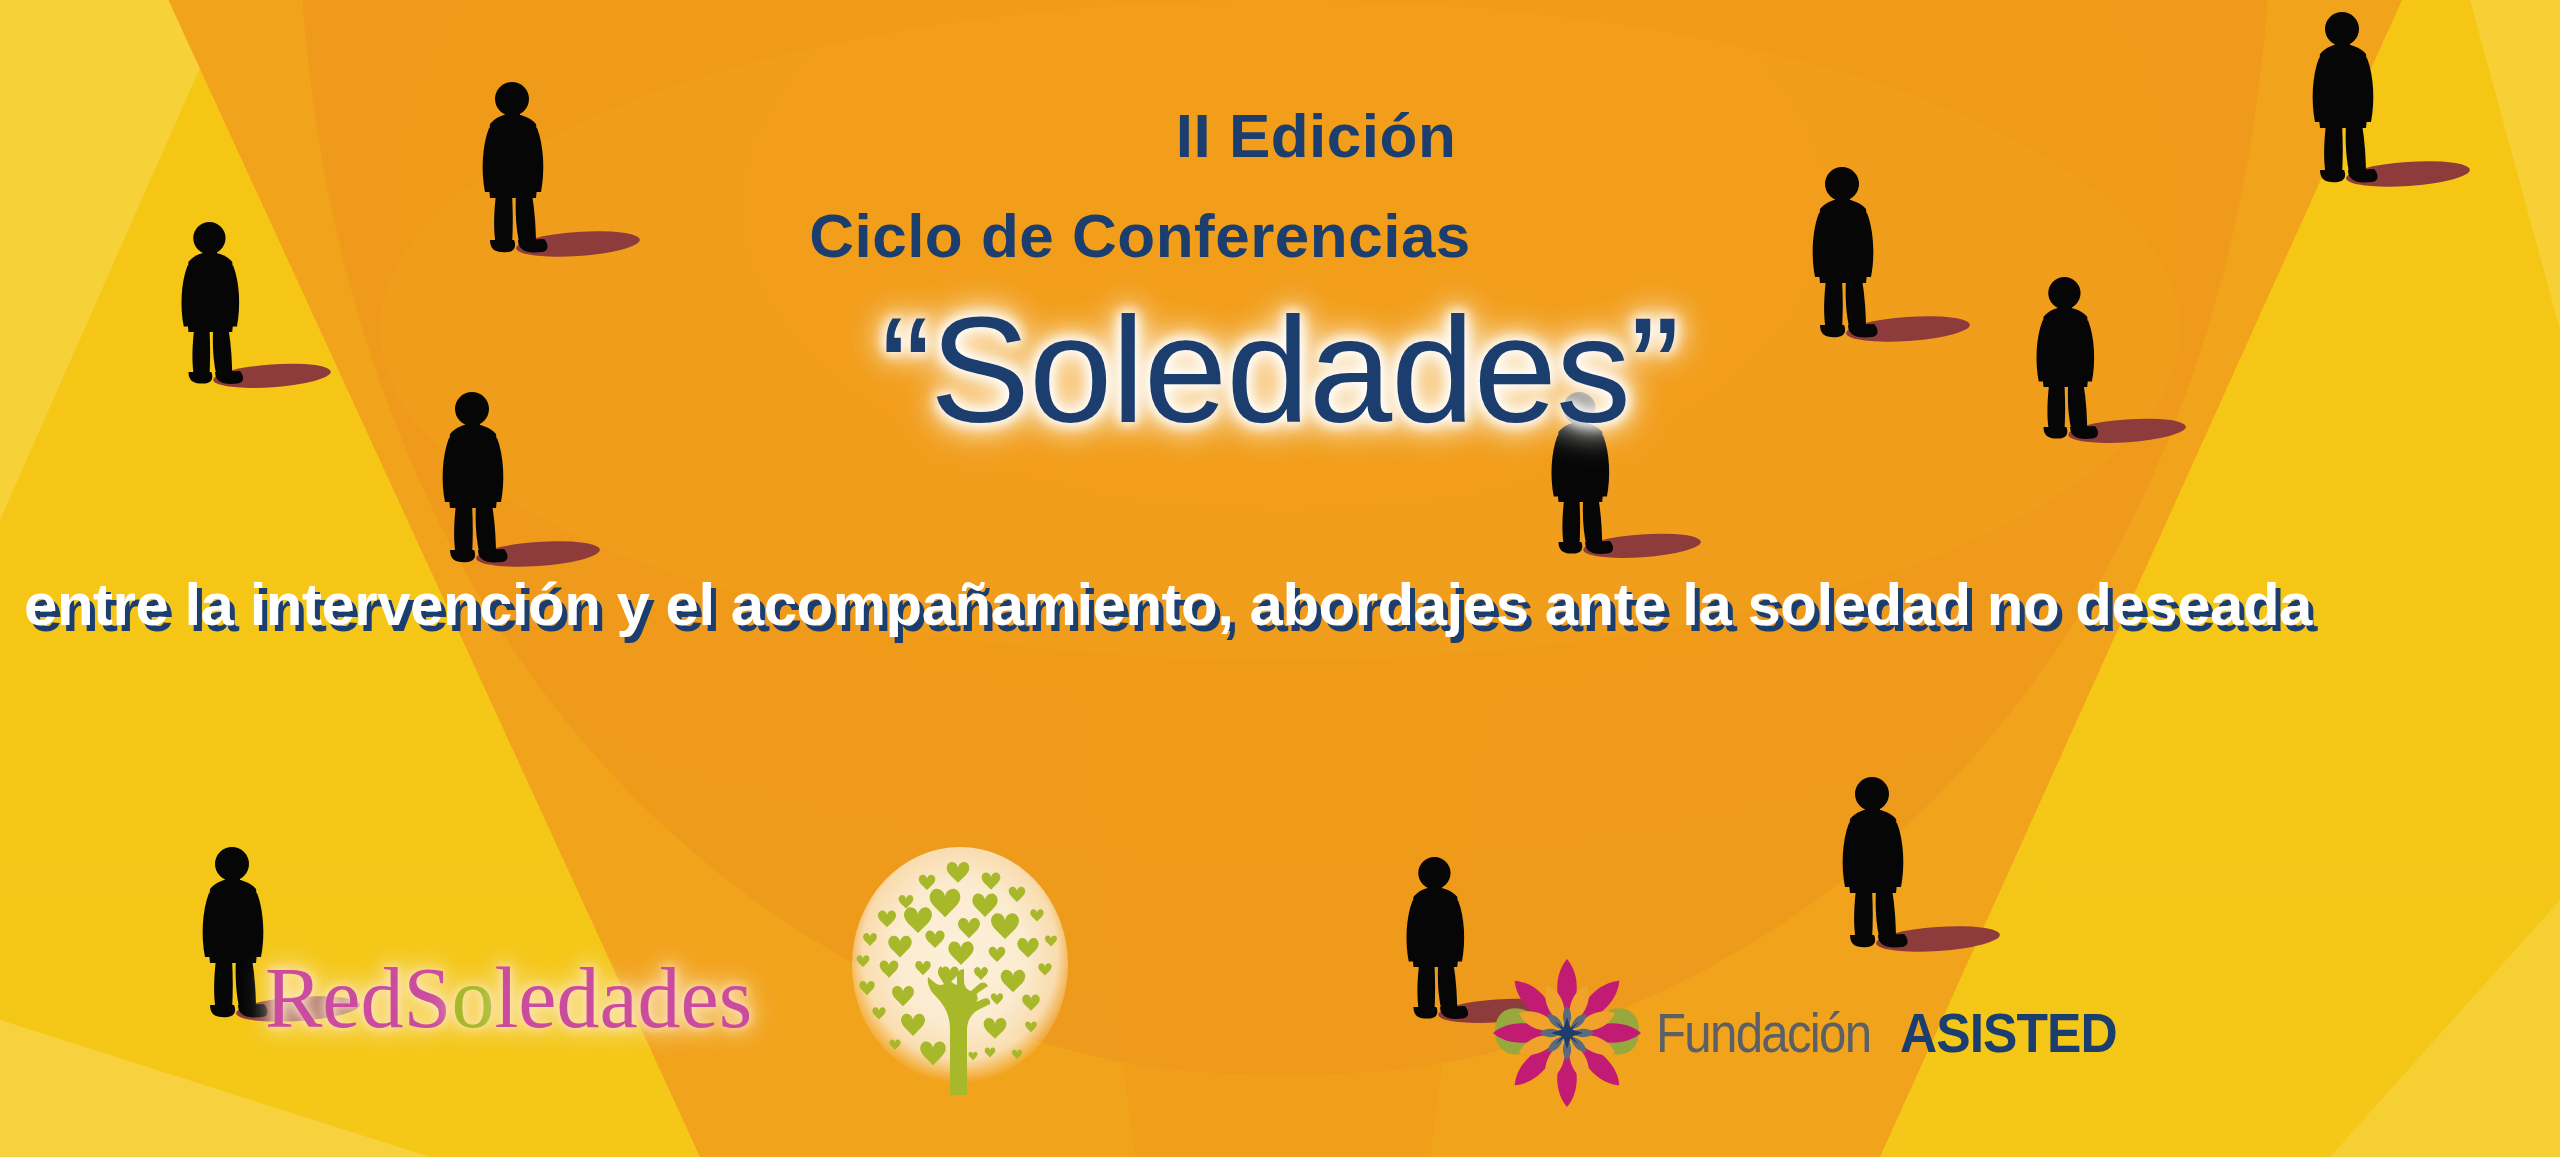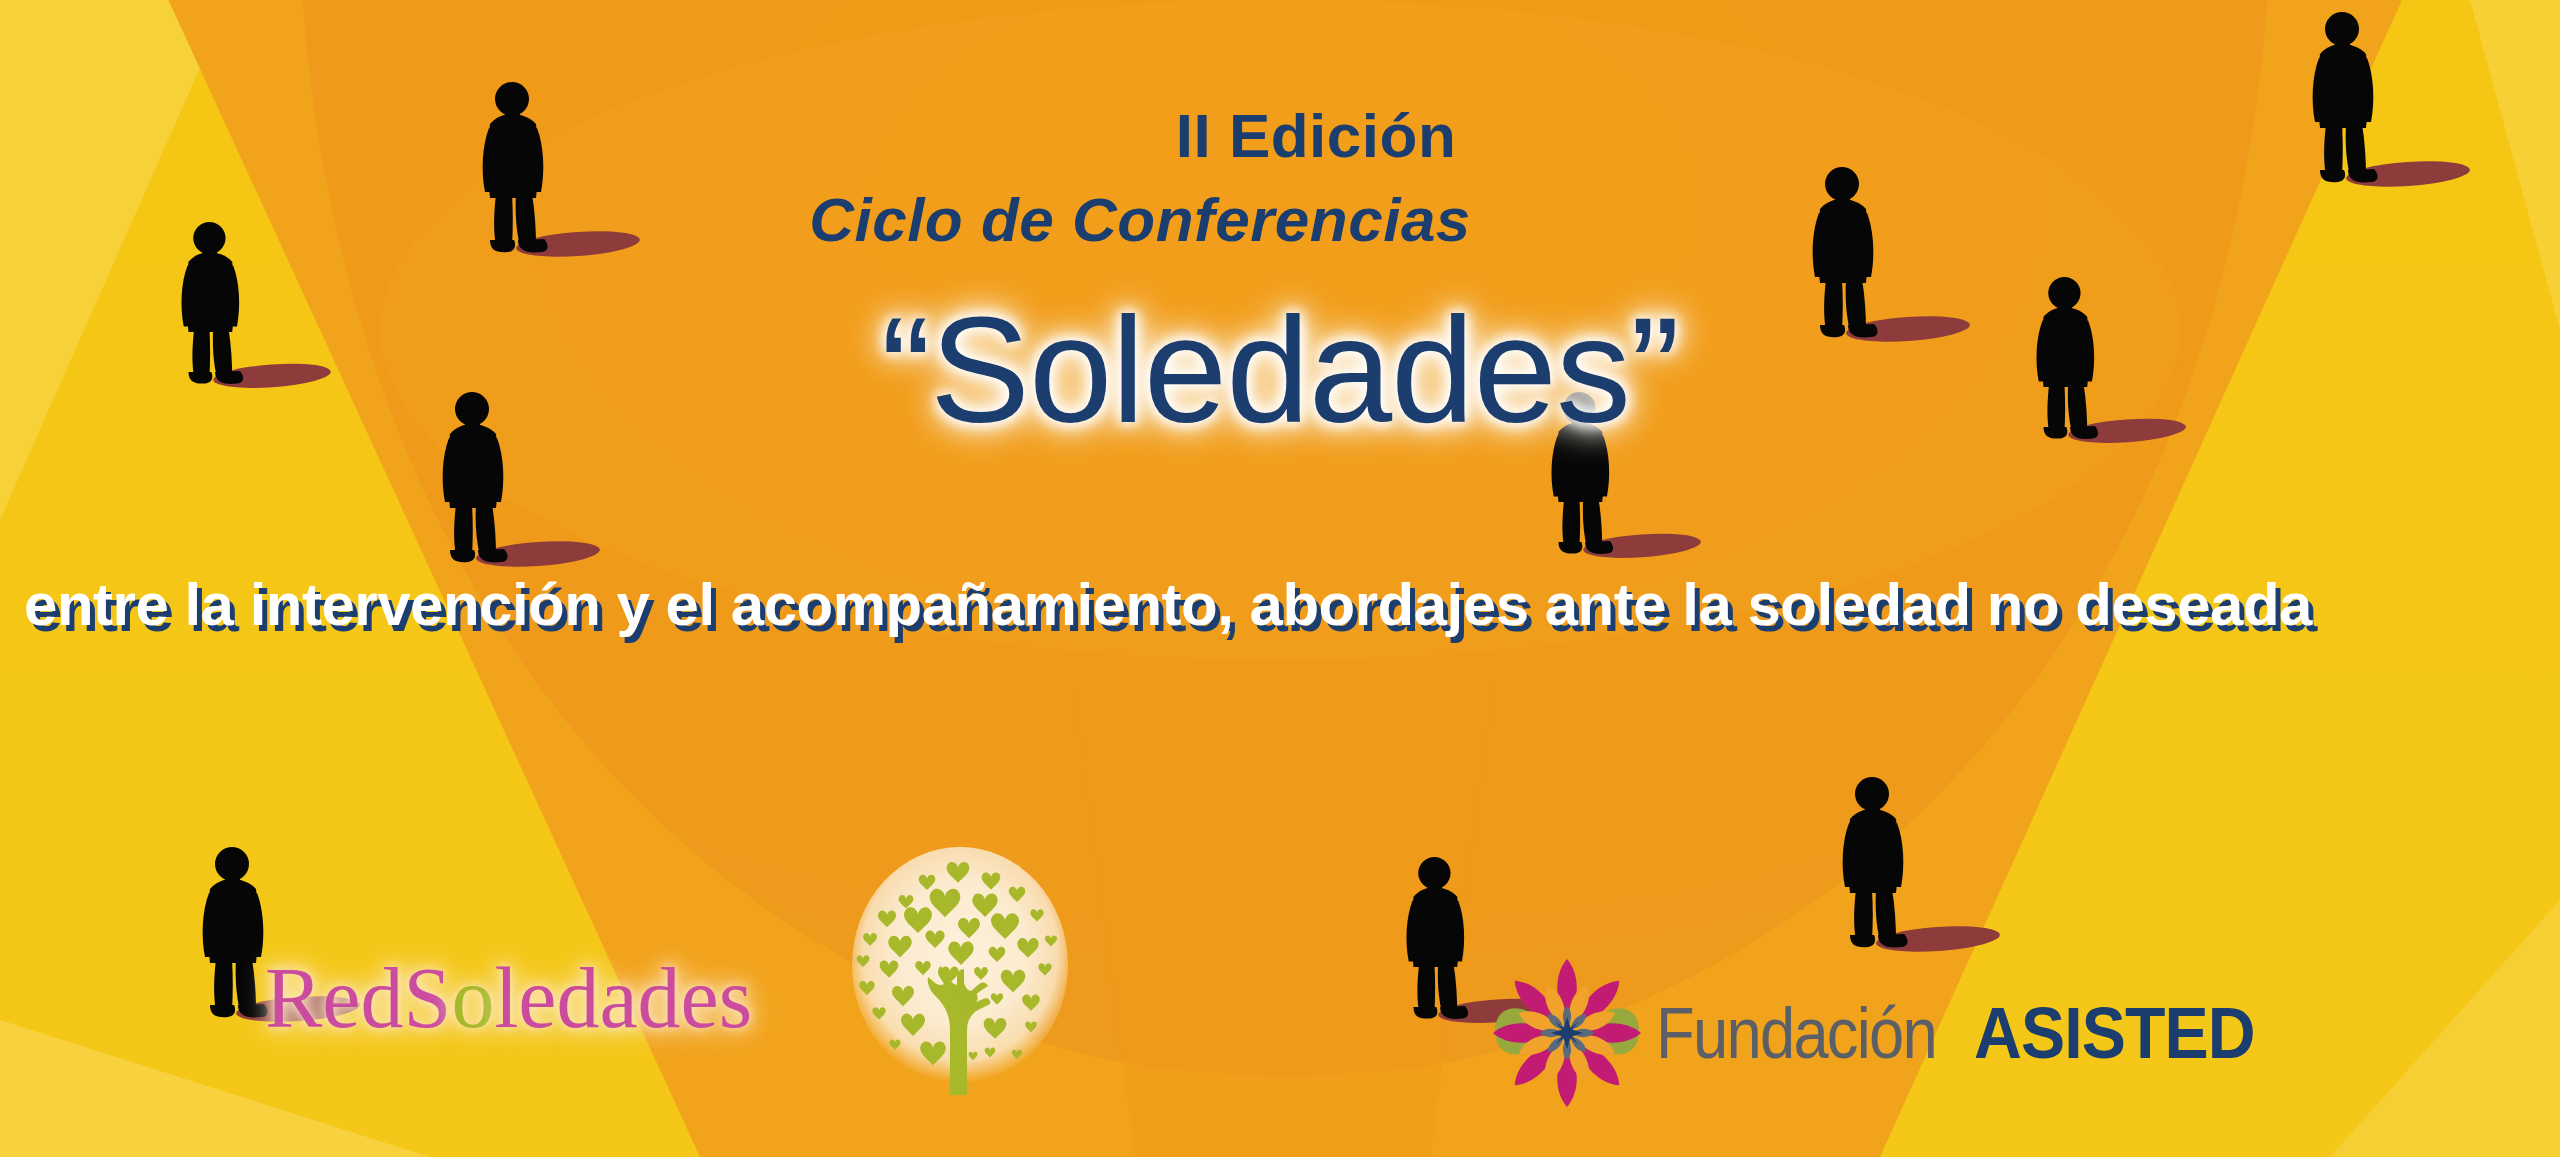--- a/index.html
+++ b/index.html
@@ -40,23 +40,22 @@
     font-family: "Liberation Sans", sans-serif;
     padding-left: 36px;
   }
   #edition-line {
     position: absolute;
     top: 105px; left: 0; width: 2560px;
     font-size: 62px;
   }
   #cycle-line {
     position: absolute;
-    top: 189px; left: 0; width: 2208px;
+    top: 205px; left: 0; width: 2208px;
     font-size: 62px;
-    font-style: italic;
   }
   #main-title {
     position: absolute;
     top: 295px; left: 0; width: 2560px;
     font-size: 150px;
     font-weight: normal;
     color: #1B3E6F;
     line-height: 1.0;
     letter-spacing: -1px;
     text-shadow:
@@ -111,21 +110,21 @@
     position: absolute;
     left: 1492px;
     top: 958px;
     z-index: 8;
     display: flex;
     align-items: center;
     gap: 14px;
   }
   #asisted-wordmark {
     font-family: "Liberation Sans", sans-serif;
-    font-size: 72px;
+    font-size: 56px;
     line-height: 1;
     white-space: nowrap;
     display: flex;
     align-items: baseline;
   }
   #asisted-fundacion {
     color: #5C6066;
     font-weight: normal;
     letter-spacing: -2px;
     transform: scaleX(0.88);

